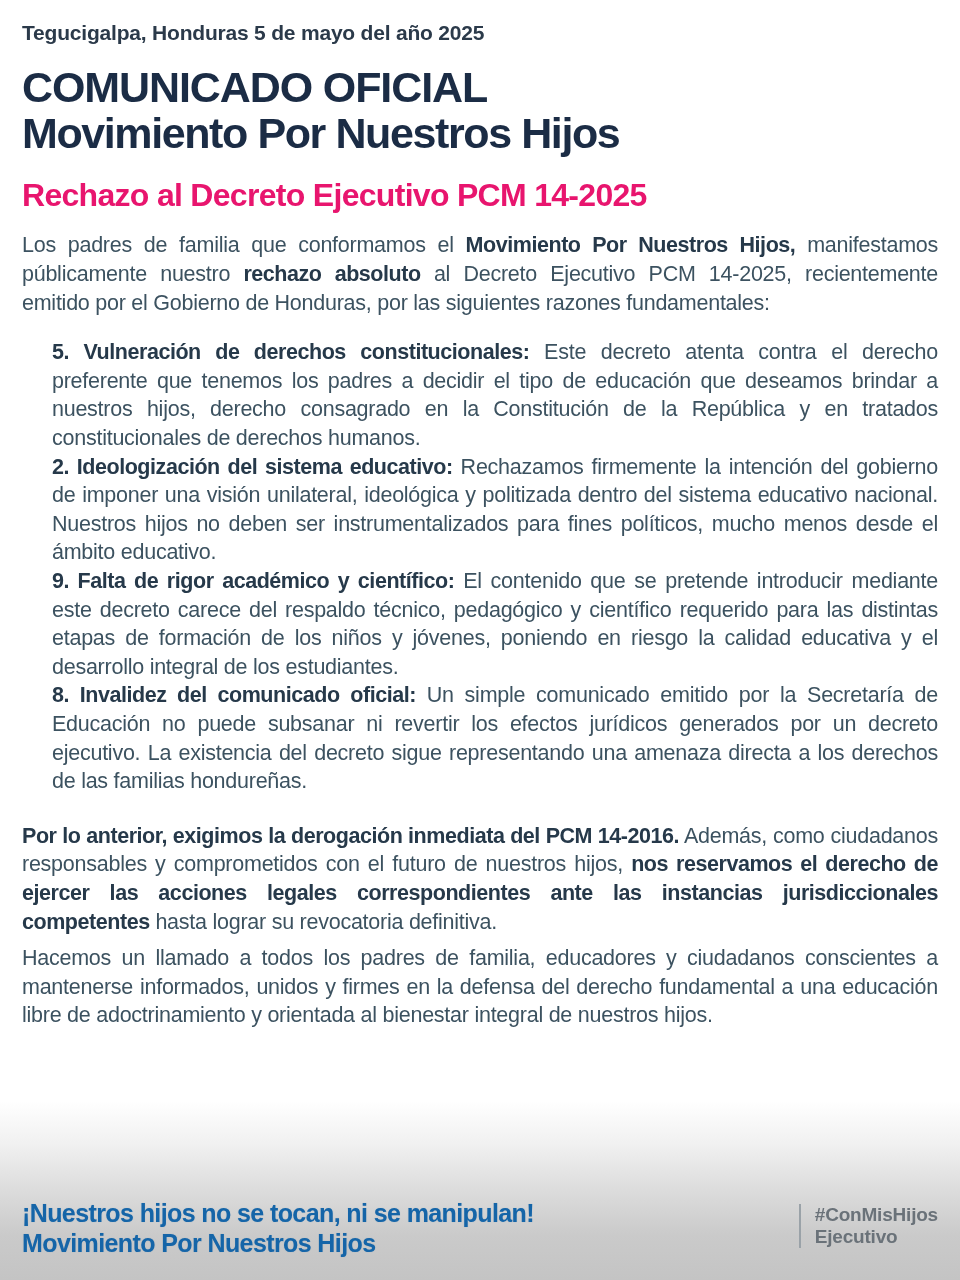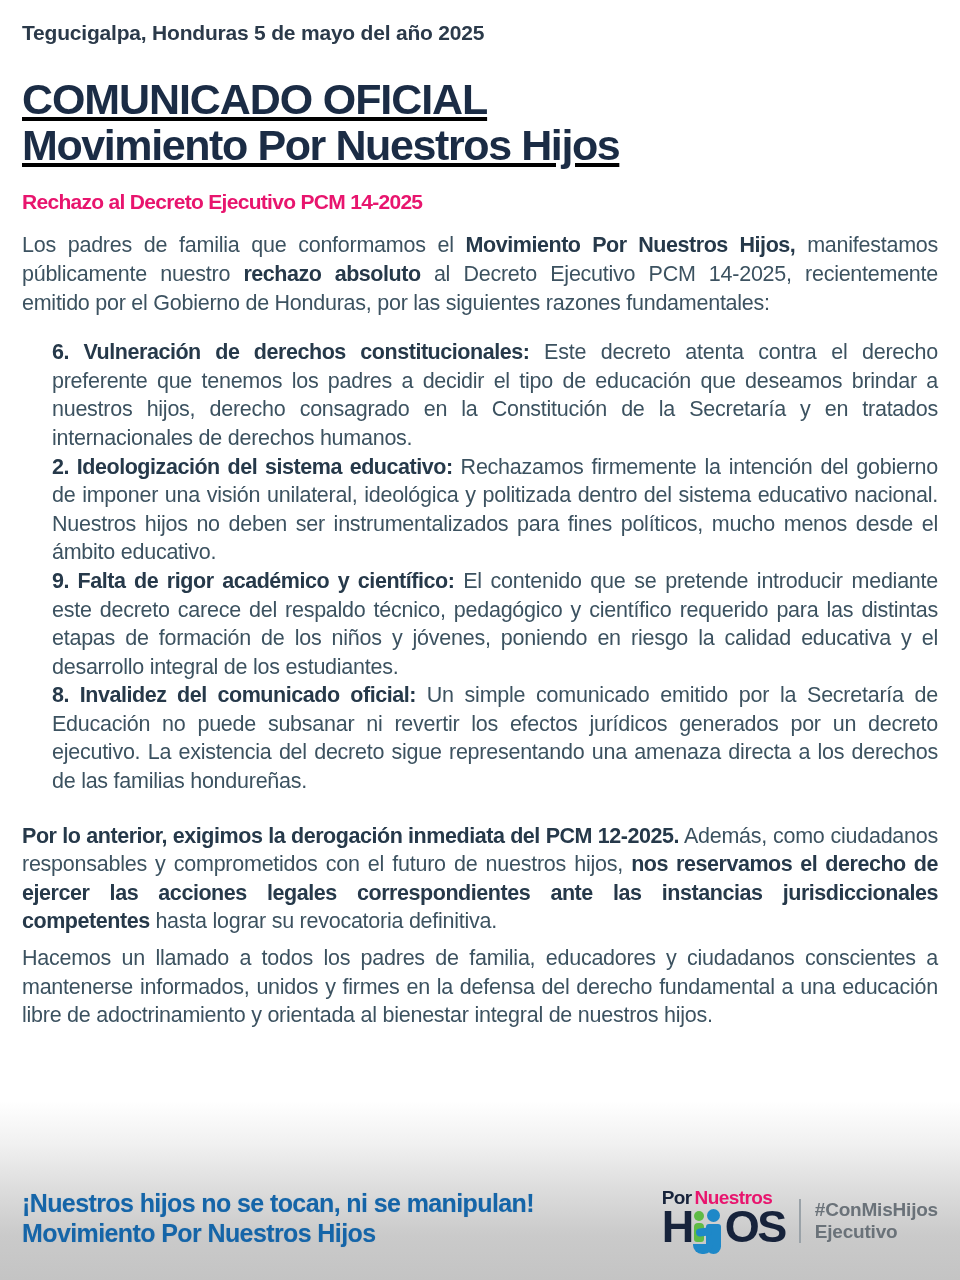--- a/index.html
+++ b/index.html
@@ -36,34 +36,34 @@
   
   .dateline {
     font-size:21px;
     font-weight:600;
     color:#2b3a4a;
     letter-spacing:-0.2px;
     padding-top:21px;
     line-height:1.15;
   }
 
-  .title-block { margin-top:32px;text-decoration:underline; }
+  .title-block { margin-top:20px; }
 
   .title-line {
     font-size:43px;
     font-weight:800;
     color:#1b2c45;
     line-height:1.06;
     letter-spacing:-1.1px;
   }
   .title-line.second { letter-spacing:-1.4px; }
 
   .subtitle {
     margin-top:22px;
-    font-size:21px;
+    font-size:32px;
     font-weight:800;
     color:#e8156e;
     letter-spacing:-0.7px;
     line-height:1.1;
   }
 
   
   .body-text {
     color:#3c5260;
     font-size:21.5px;
@@ -227,56 +227,39 @@
     <div class="title-line second">Movimiento Por Nuestros Hijos</div>
   </div>
 
   <div class="subtitle">Rechazo al Decreto Ejecutivo PCM 14-2025</div>
 
   <p class="body-text intro">
     <span>Los padres de familia que conformamos el </span><b>Movimiento Por Nuestros Hijos,</b><span> manifestamos públicamente nuestro </span><b>rechazo absoluto</b><span> al Decreto Ejecutivo PCM 14-2025, recientemente emitido por el Gobierno de Honduras, por las siguientes razones fundamentales:</span>
   </p>
 
   <div class="reasons">
-    <p class="body-text reason"><b>6. Vulneración de derechos constitucionales:</b><span> Este decreto atenta contra el derecho preferente que tenemos los padres a decidir el tipo de educación que deseamos brindar a nuestros hijos, derecho consagrado en la Constitución de la Secretaría y en tratados internacionales de derechos humanos.</span></p>
+    <p class="body-text reason"><b>5. Vulneración de derechos constitucionales:</b><span> Este decreto atenta contra el derecho preferente que tenemos los padres a decidir el tipo de educación que deseamos brindar a nuestros hijos, derecho consagrado en la Constitución de la República y en tratados constitucionales de derechos humanos.</span></p>
     <p class="body-text reason"><b>2. Ideologización del sistema educativo:</b><span> Rechazamos firmemente la intención del gobierno de imponer una visión unilateral, ideológica y politizada dentro del sistema educativo nacional. Nuestros hijos no deben ser instrumentalizados para fines políticos, mucho menos desde el ámbito educativo.</span></p>
     <p class="body-text reason"><b>9. Falta de rigor académico y científico:</b><span> El contenido que se pretende introducir mediante este decreto carece del respaldo técnico, pedagógico y científico requerido para las distintas etapas de formación de los niños y jóvenes, poniendo en riesgo la calidad educativa y el desarrollo integral de los estudiantes.</span></p>
     <p class="body-text reason"><b>8. Invalidez del comunicado oficial:</b><span> Un simple comunicado emitido por la Secretaría de Educación no puede subsanar ni revertir los efectos jurídicos generados por un decreto ejecutivo. La existencia del decreto sigue representando una amenaza directa a los derechos de las familias hondureñas.</span></p>
   </div>
 
-  <p class="body-text closing"><b>Por lo anterior, exigimos la derogación inmediata del PCM 12-2025.</b><span> Además, como ciudadanos responsables y comprometidos con el futuro de nuestros hijos, </span><b>nos reservamos el derecho de ejercer las acciones legales correspondientes ante las instancias jurisdiccionales competentes</b><span> hasta lograr su revocatoria definitiva.</span></p>
+  <p class="body-text closing"><b>Por lo anterior, exigimos la derogación inmediata del PCM 14-2016.</b><span> Además, como ciudadanos responsables y comprometidos con el futuro de nuestros hijos, </span><b>nos reservamos el derecho de ejercer las acciones legales correspondientes ante las instancias jurisdiccionales competentes</b><span> hasta lograr su revocatoria definitiva.</span></p>
 
   <p class="body-text callout">Hacemos un llamado a todos los padres de familia, educadores y ciudadanos conscientes a mantenerse informados, unidos y firmes en la defensa del derecho fundamental a una educación libre de adoctrinamiento y orientada al bienestar integral de nuestros hijos.</p>
 
   <div class="footer">
 
     <div class="slogan">
       <div>¡Nuestros hijos no se tocan, ni se manipulan!</div>
       <div>Movimiento Por Nuestros Hijos</div>
     </div>
 
     <div class="logo-area">
 
-      <div class="logo-mark">
-        <div class="logo-top">
-          <span class="logo-por">Por</span><span class="logo-nuestros">Nuestros</span>
-        </div>
-        <div class="logo-bottom">
-          <span class="logo-h">H</span>
-          <span class="logo-figure">
-            <span class="fig-dot-green"></span>
-            <span class="fig-body-green"></span>
-            <span class="fig-dot-blue"></span>
-            <span class="fig-body-blue"></span>
-            <span class="fig-arm-blue"></span>
-            <span class="fig-hook-blue"></span>
-          </span>
-          <span class="logo-os">OS</span>
-        </div>
-      </div>
 
       <div class="logo-divider"></div>
 
       <div class="hashtag">
         <div>#ConMisHijos</div>
         <div>Ejecutivo</div>
       </div>
 
     </div>
   </div>

